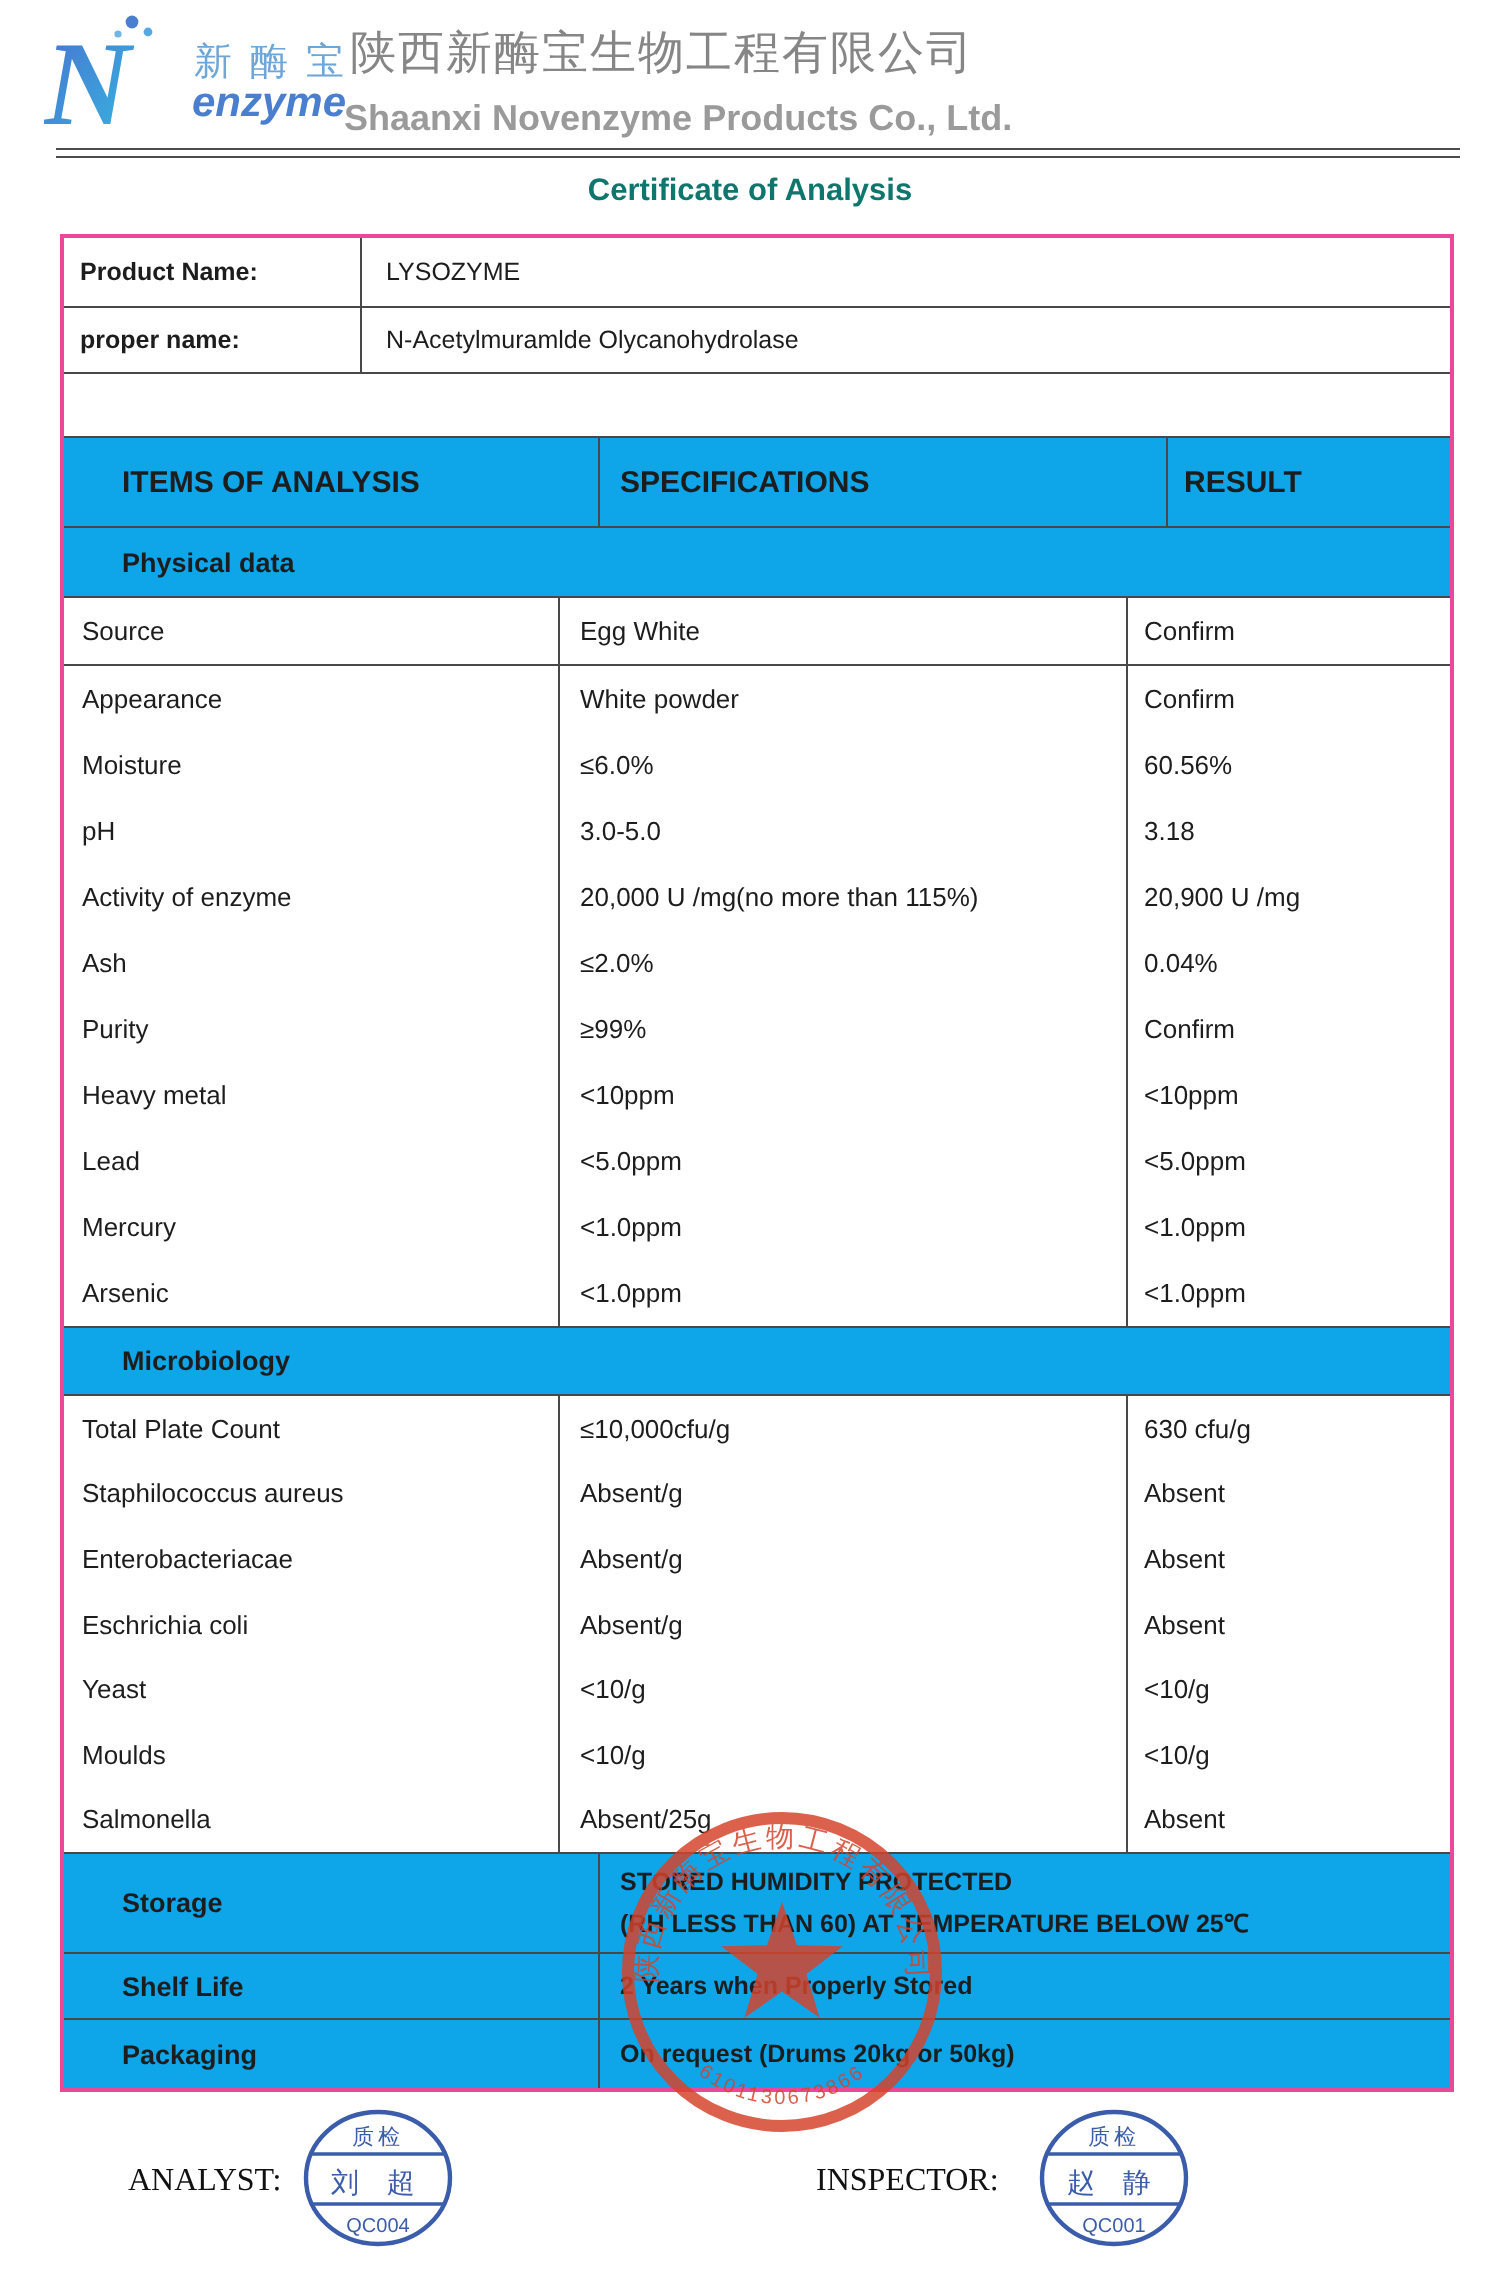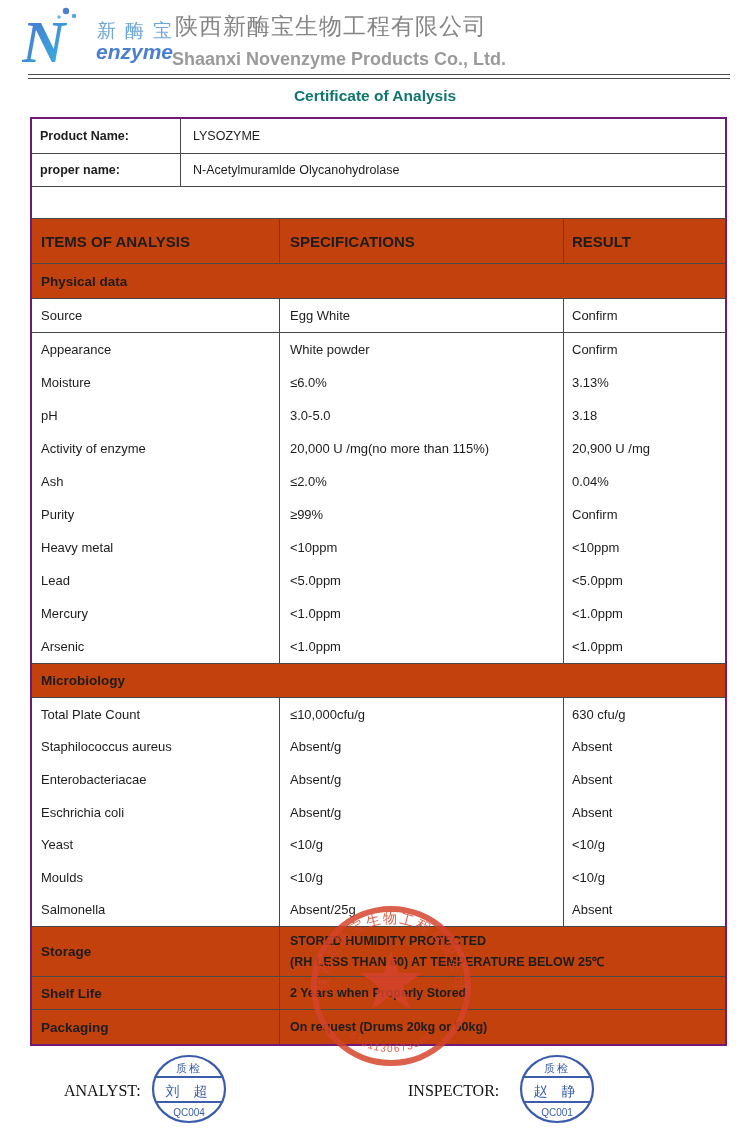--- a/index.html
+++ b/index.html
@@ -11,24 +11,24 @@
   .logo-cn{position:absolute;left:97px;top:18px;font-size:19px;letter-spacing:9px;color:#6fa6d8;}
   .logo-en{position:absolute;left:96px;top:40px;font-size:21px;font-style:italic;font-weight:bold;color:#4a7fd0;}
   .company-cn{position:absolute;left:175px;top:11px;font-size:23px;color:#868686;letter-spacing:1px;}
   .company-en{position:absolute;left:172px;top:49px;font-size:18px;font-weight:bold;color:#9a9a9a;}
   .double-rule{position:absolute;left:28px;top:74px;width:702px;height:3px;
                border-top:1.5px solid #4c4c4c;border-bottom:1.5px solid #4c4c4c;}
   .doc-title{position:absolute;left:0;top:87px;width:750px;text-align:center;
              font-size:15.5px;font-weight:bold;color:#0f766e;}
 
   
-  .coa{position:absolute;left:30px;top:117px;width:697px;border:2px solid #701a75;box-sizing:border-box;}
+  .coa{position:absolute;left:30px;top:117px;width:697px;border:2px solid #ec4899;box-sizing:border-box;}
   .row{display:flex;box-sizing:border-box;border-bottom:1.5px solid #484848;background:#fff;}
   .row:last-child{border-bottom:none;}
-  .row.gray{background:#c2410c;}
+  .row.gray{background:#0ea5e9;padding-left:20px;}
   .cell{box-sizing:border-box;display:flex;align-items:center;font-size:13px;}
   .bl{border-left:1.5px solid #484848;}
   .li{width:148px;padding-left:8px;font-size:12.5px;font-weight:bold;}
   .lv{flex:1;padding-left:12px;font-size:12.5px;}
   .c1{width:247px;padding-left:9px;}
   .c2{width:284px;padding-left:10px;}
   .c3{flex:1;padding-left:8px;}
   .hdr .cell{font-size:15px;font-weight:bold;}
   .sec{font-size:13.5px;font-weight:bold;padding-left:9px;}
   .block{display:flex;}
@@ -114,21 +114,21 @@
         <div>20,000 U /mg(no more than 115%)</div>
         <div>≤2.0%</div>
         <div>≥99%</div>
         <div>&lt;10ppm</div>
         <div>&lt;5.0ppm</div>
         <div>&lt;1.0ppm</div>
         <div>&lt;1.0ppm</div>
       </div>
       <div class="bcol b3 bl">
         <div>Confirm</div>
-        <div>3.13%</div>
+        <div>60.56%</div>
         <div>3.18</div>
         <div>20,900 U /mg</div>
         <div>0.04%</div>
         <div>Confirm</div>
         <div>&lt;10ppm</div>
         <div>&lt;5.0ppm</div>
         <div>&lt;1.0ppm</div>
         <div>&lt;1.0ppm</div>
       </div>
     </div>

